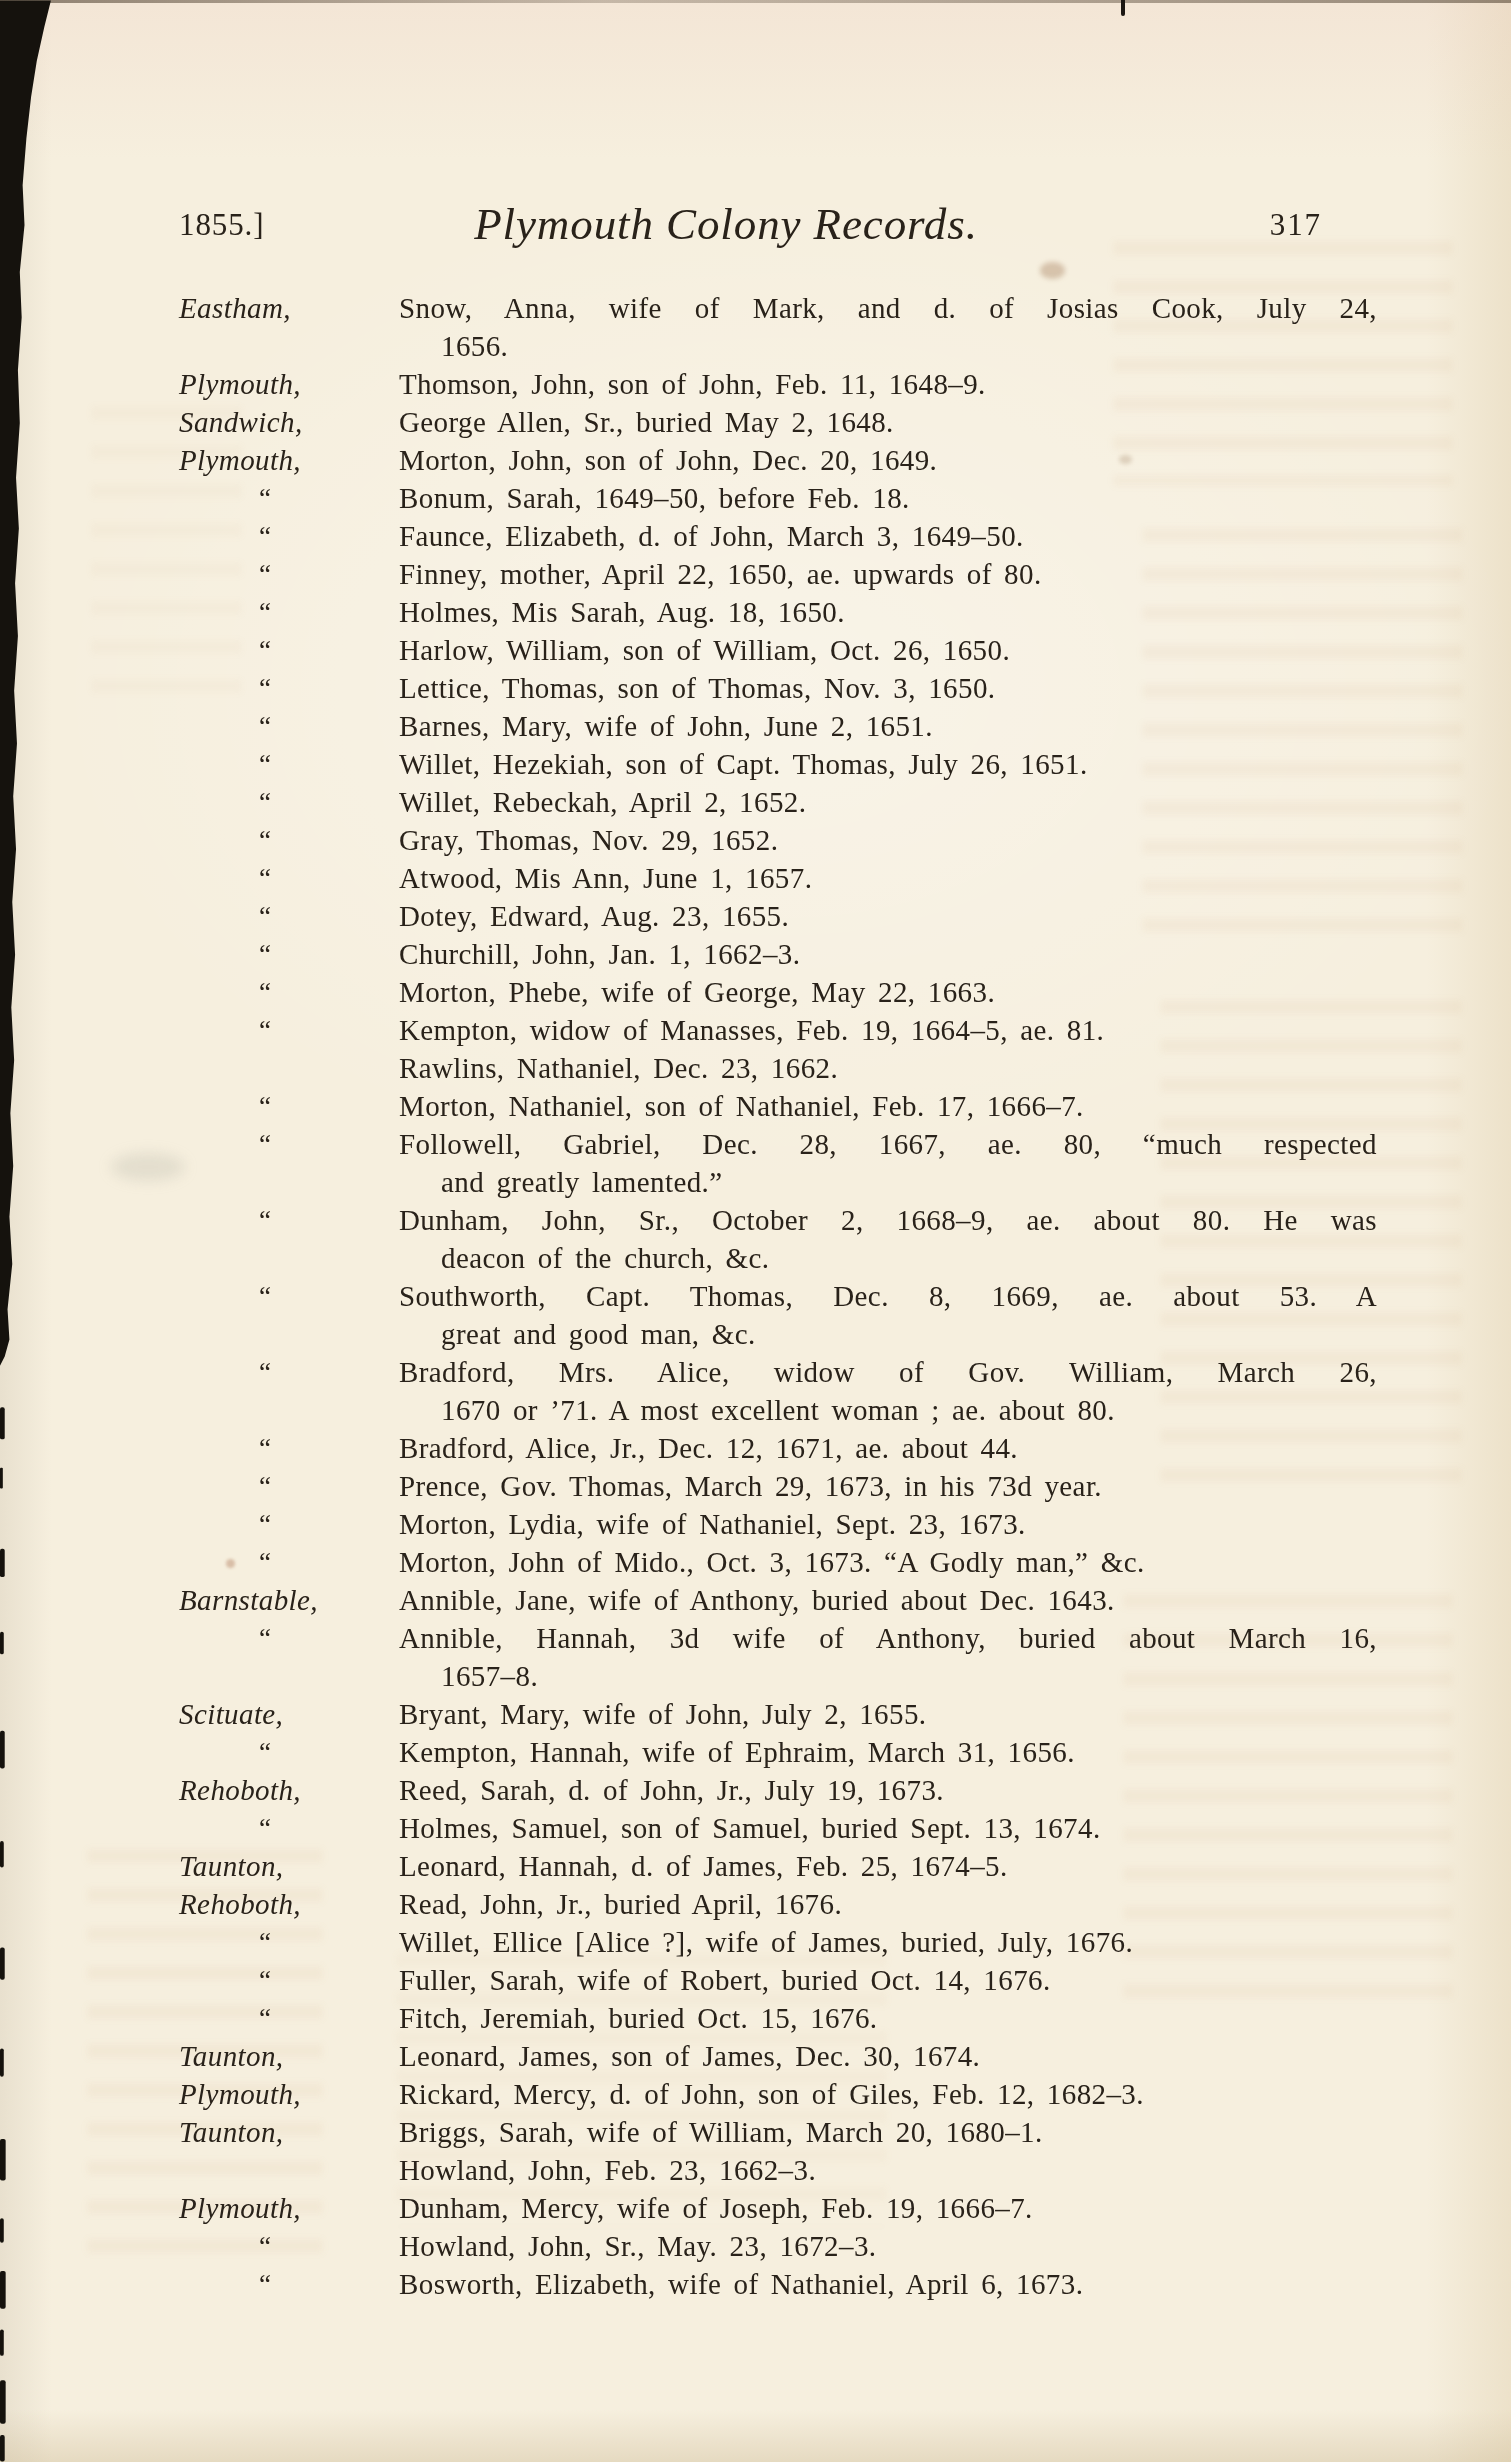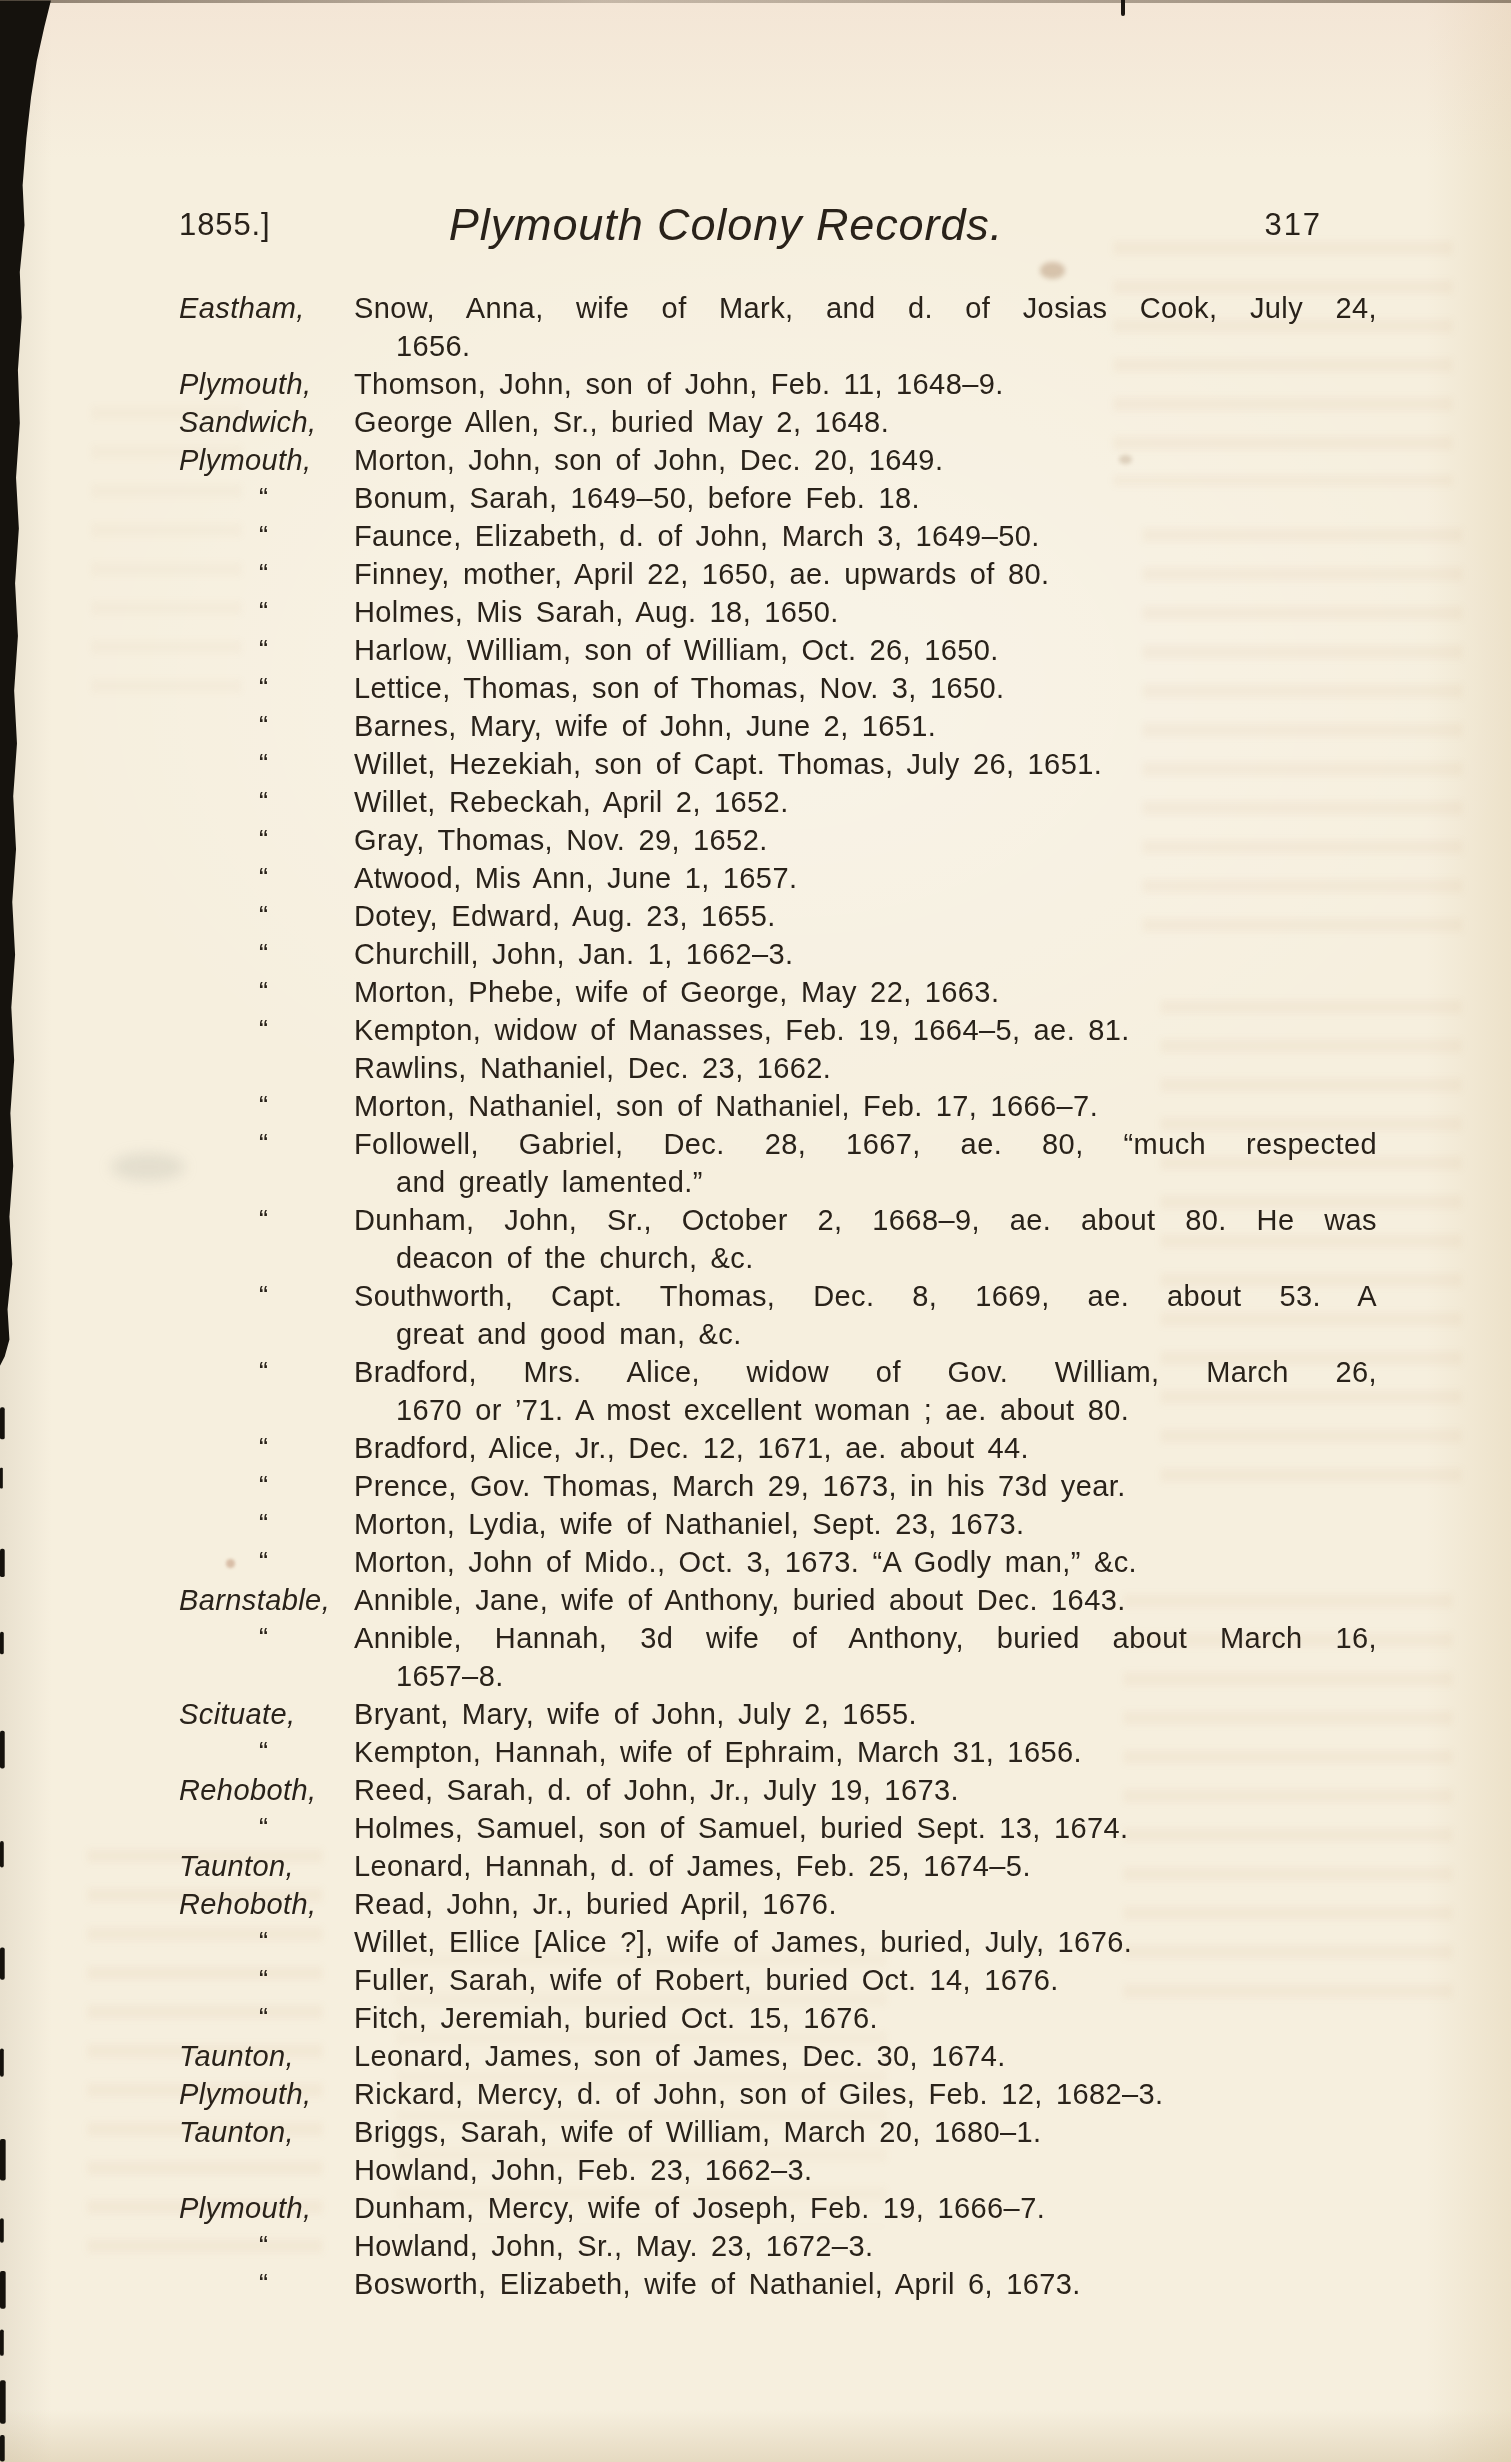--- a/index.html
+++ b/index.html
@@ -1,18 +1,18 @@
 <!DOCTYPE html>
 <html style="font-size:15px"><head>
 <meta charset="utf-8">
 <style>
   html,body{margin:0;padding:0;background:#777;}
   .page{
     position:relative;width:1511px;height:2462px;overflow:hidden;
-    font-family:Liberation Sans, sans-serif;
+    font-family:Liberation Serif, serif;
     color:#29221a;
     background:
       radial-gradient(1038px 708px at 52% 28%, rgba(255,255,255,0.30), transparent 72%),
       linear-gradient(180deg, rgba(236,203,190,0.26), rgba(236,203,190,0) 160px),
       linear-gradient(0deg, rgba(203,184,146,0.38), rgba(203,184,146,0) 52px),
       linear-gradient(90deg, rgba(110,92,64,0.10), transparent 52px),
       linear-gradient(270deg, rgba(212,190,148,0.28), transparent 85px),
       #f6efde;
   }
   
@@ -41,21 +41,21 @@
   .hdr-title{left:0;right:104px;text-align:center;font-style:italic;font-size:45px;letter-spacing:0.9px;}
   .hdr-page{right:55px;letter-spacing:1.9px;}
   
   .records{position:absolute;left:179px;top:289px;width:1198px;font-size:29px;
     letter-spacing:0.4px;word-spacing:4.7px;}
   .record{display:flex;align-items:flex-start;justify-content:center;}
   .cell-town{flex:0 0 175px;width:175px;box-sizing:border-box;line-height:38px;
     font-style:italic;white-space:nowrap;}
   .cell-town.ditto{font-style:normal;padding-left:80px;font-size:27px;}
   .rec-lines{width:1024px;}
-  .rec-line{height:38px;line-height:38px;white-space:nowrap;}
+  .rec-line{height:38px;line-height:38px;white-space:nowrap;margin-left:45px;}
   .rec-line.justify{white-space:normal;text-align:justify;text-align-last:justify;}
   .rec-line.cont{padding-left:42px;box-sizing:border-box;}
 </style>
 </head>
 <body>
 
 <div class="page">
 
   <div class="ghost ghost-1"></div>
   <div class="ghost ghost-2"></div>

